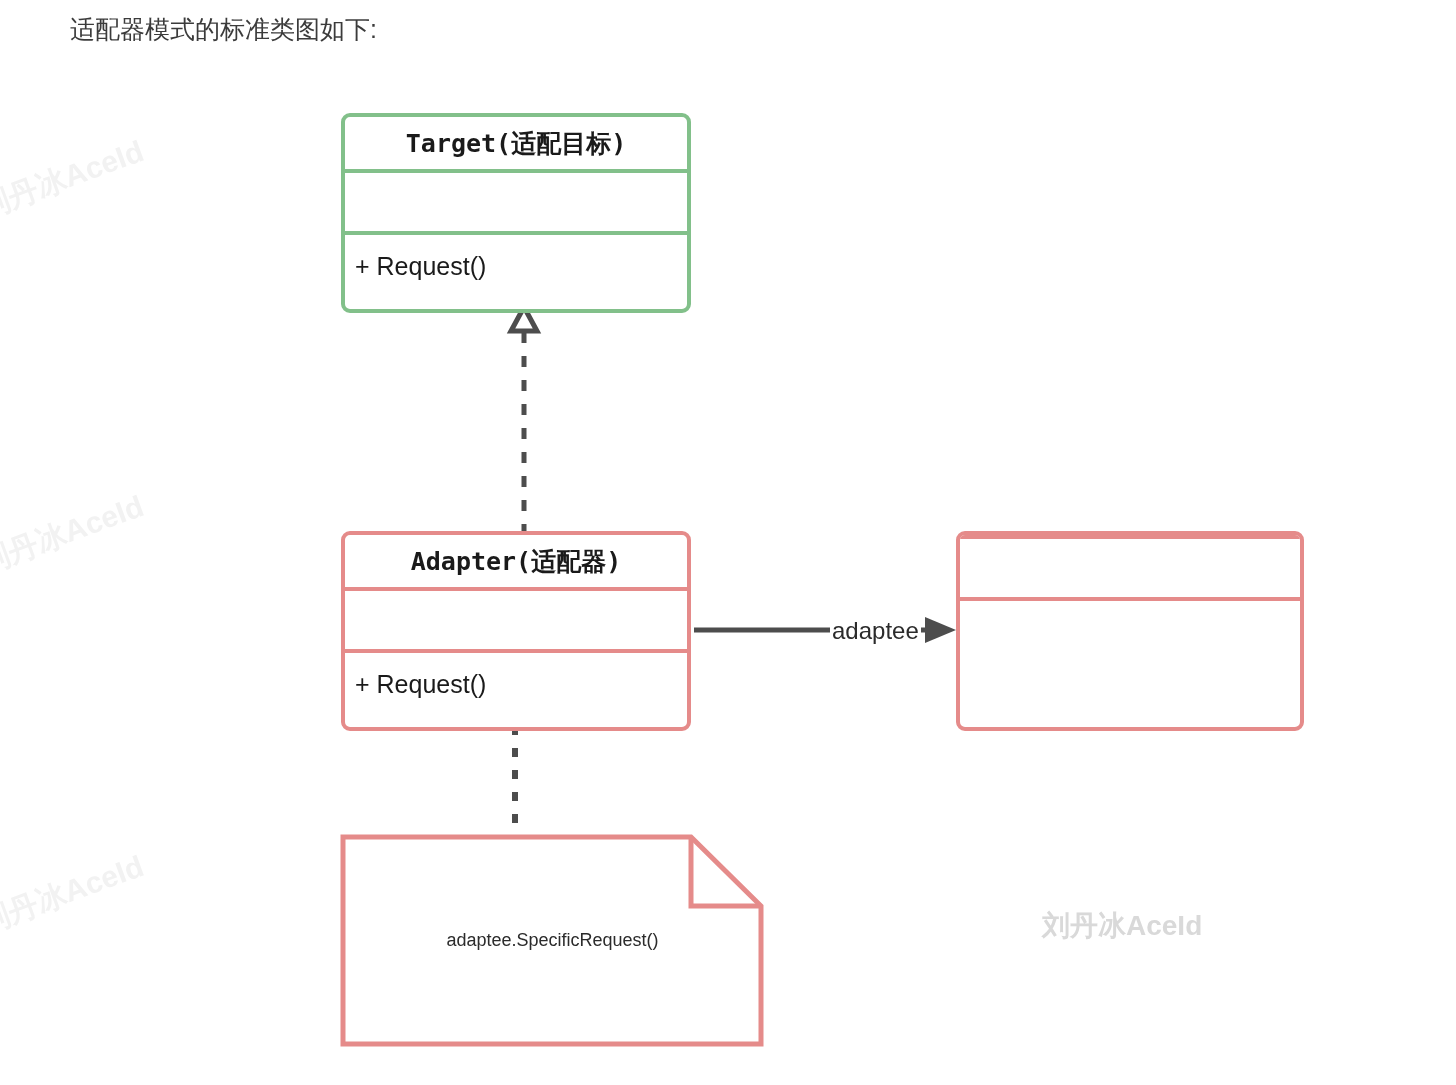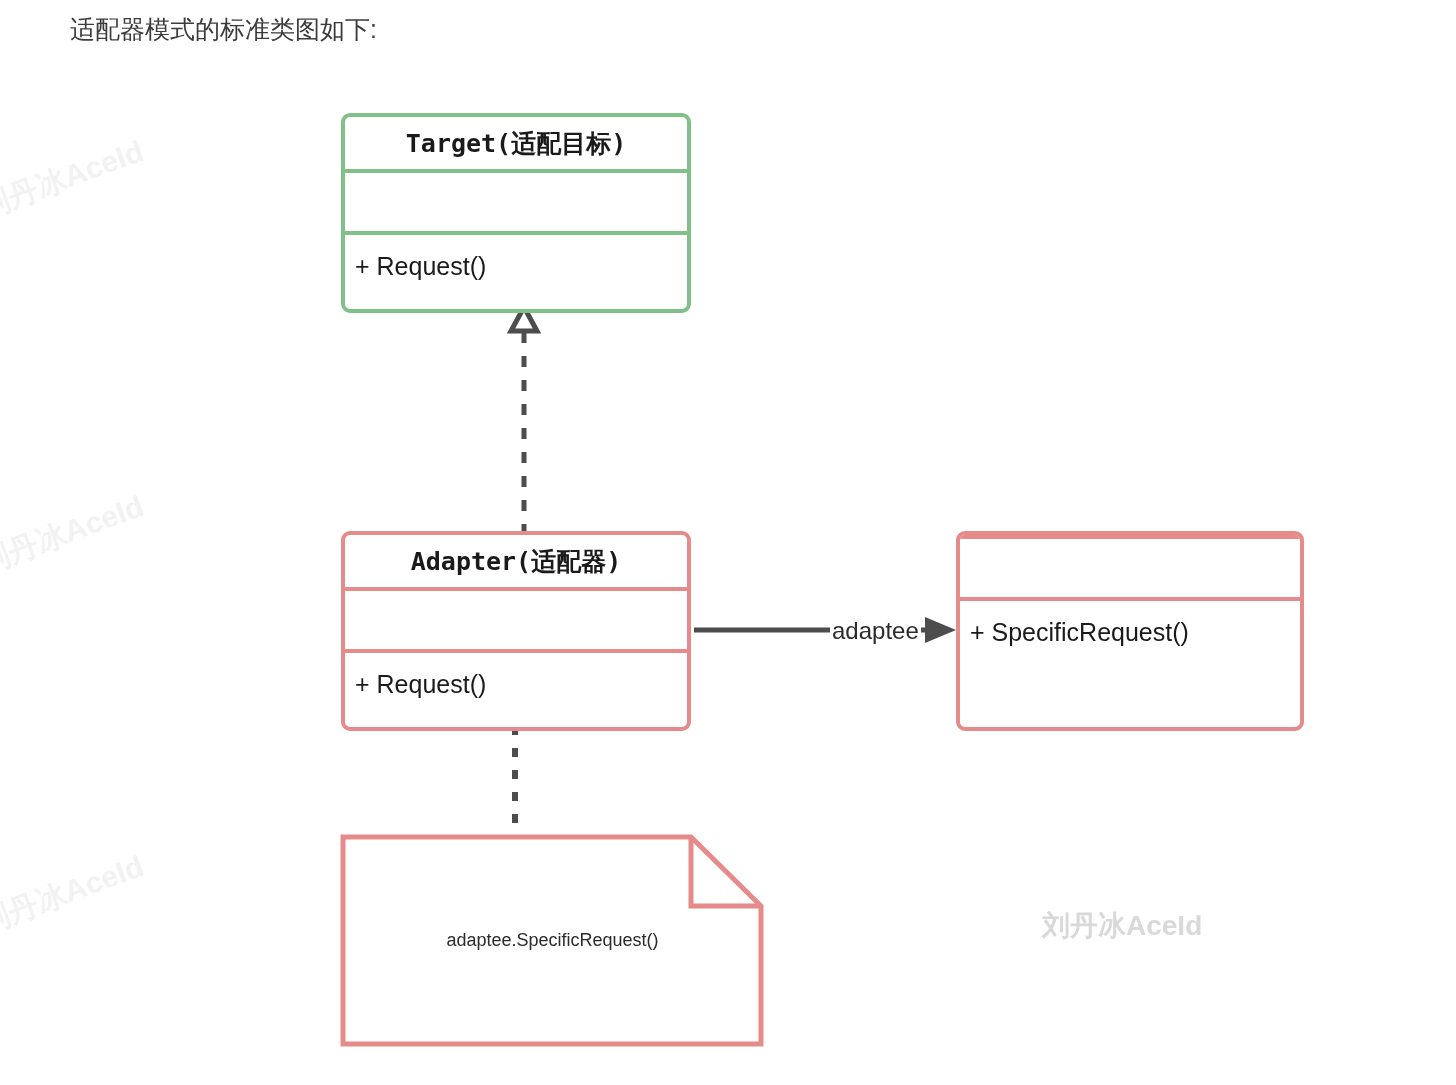--- a/index.html
+++ b/index.html
@@ -191,21 +191,20 @@
   <div class="uml-divider red"></div>
   <div class="uml-attrs"></div>
   <div class="uml-divider red"></div>
   <div class="uml-methods">+ Request()</div>
 </div>
 
 <div class="uml-class red" style="left:956px; top:531px; width:348px; height:200px;">
   <div class="uml-divider red"></div>
   <div class="uml-attrs"></div>
   <div class="uml-divider red"></div>
-  <div class="uml-methods">+ SpecificRequest()</div>
 </div>
 
 <div id="note-box">
   <div class="note-text">adaptee.SpecificRequest()</div>
 </div>
 
 <div class="edge-label" id="label-adaptee">adaptee</div>
 
 <div id="watermark-center">刘丹冰AceId</div>
 

